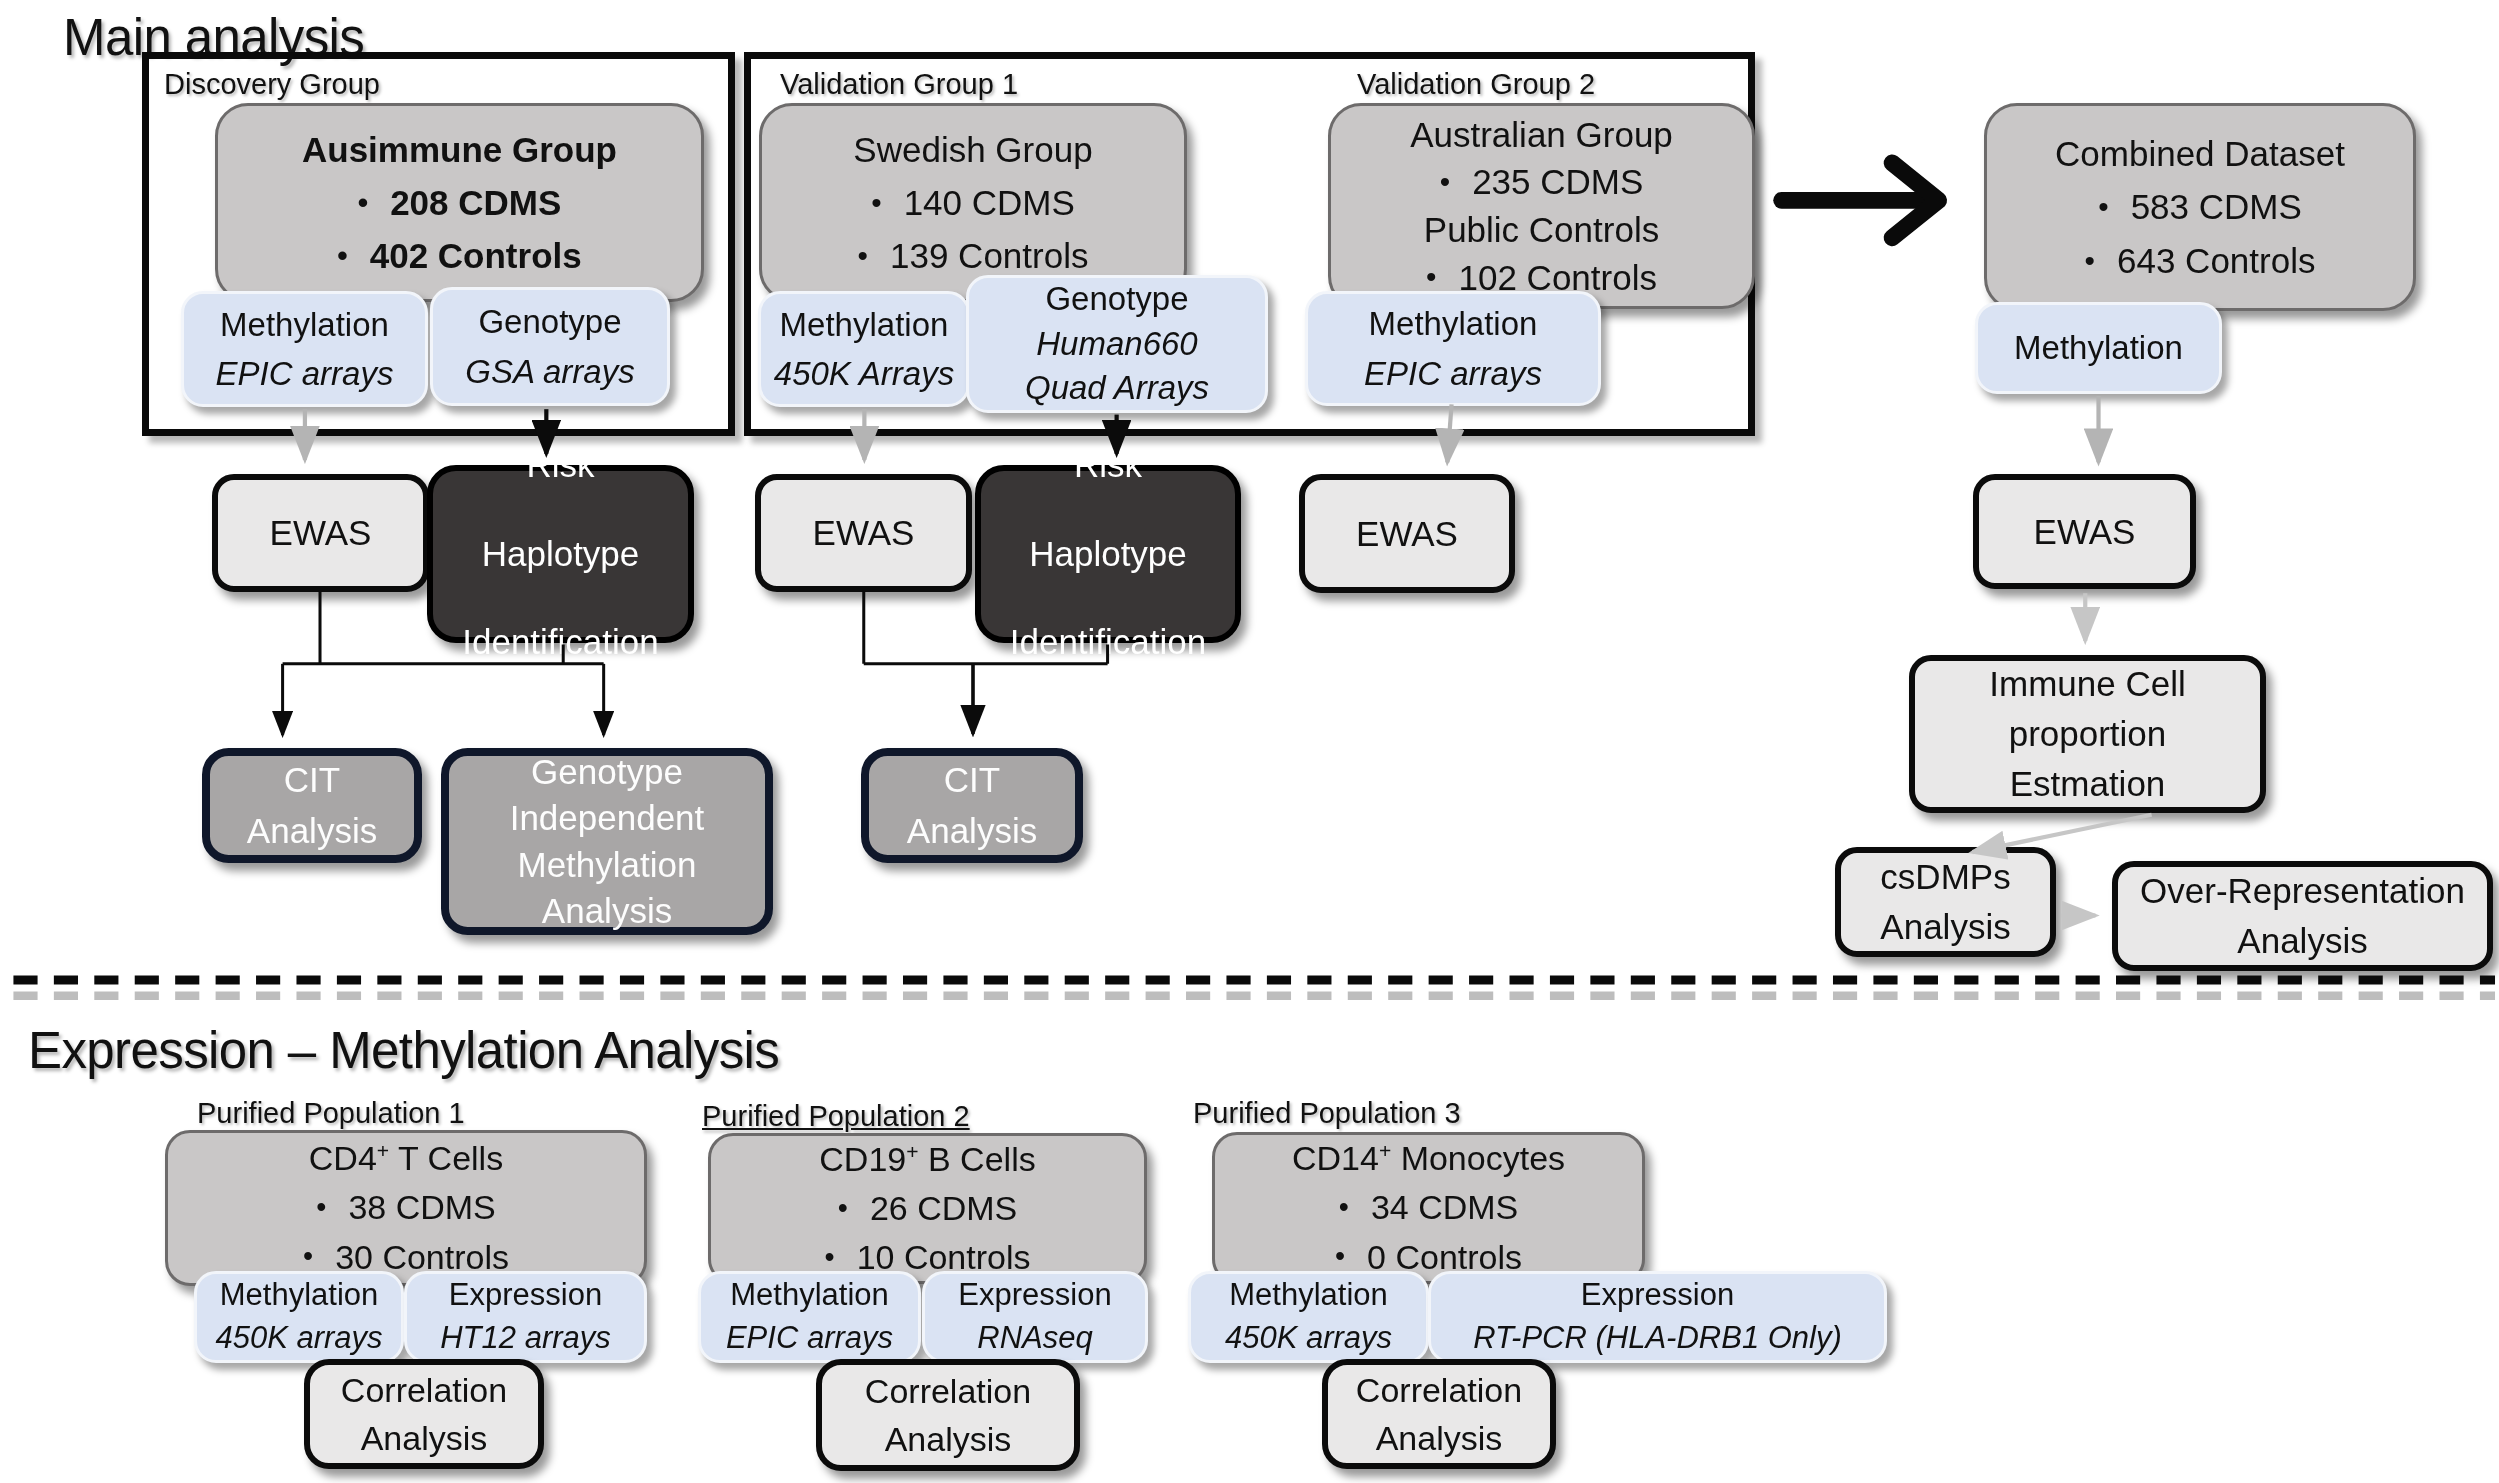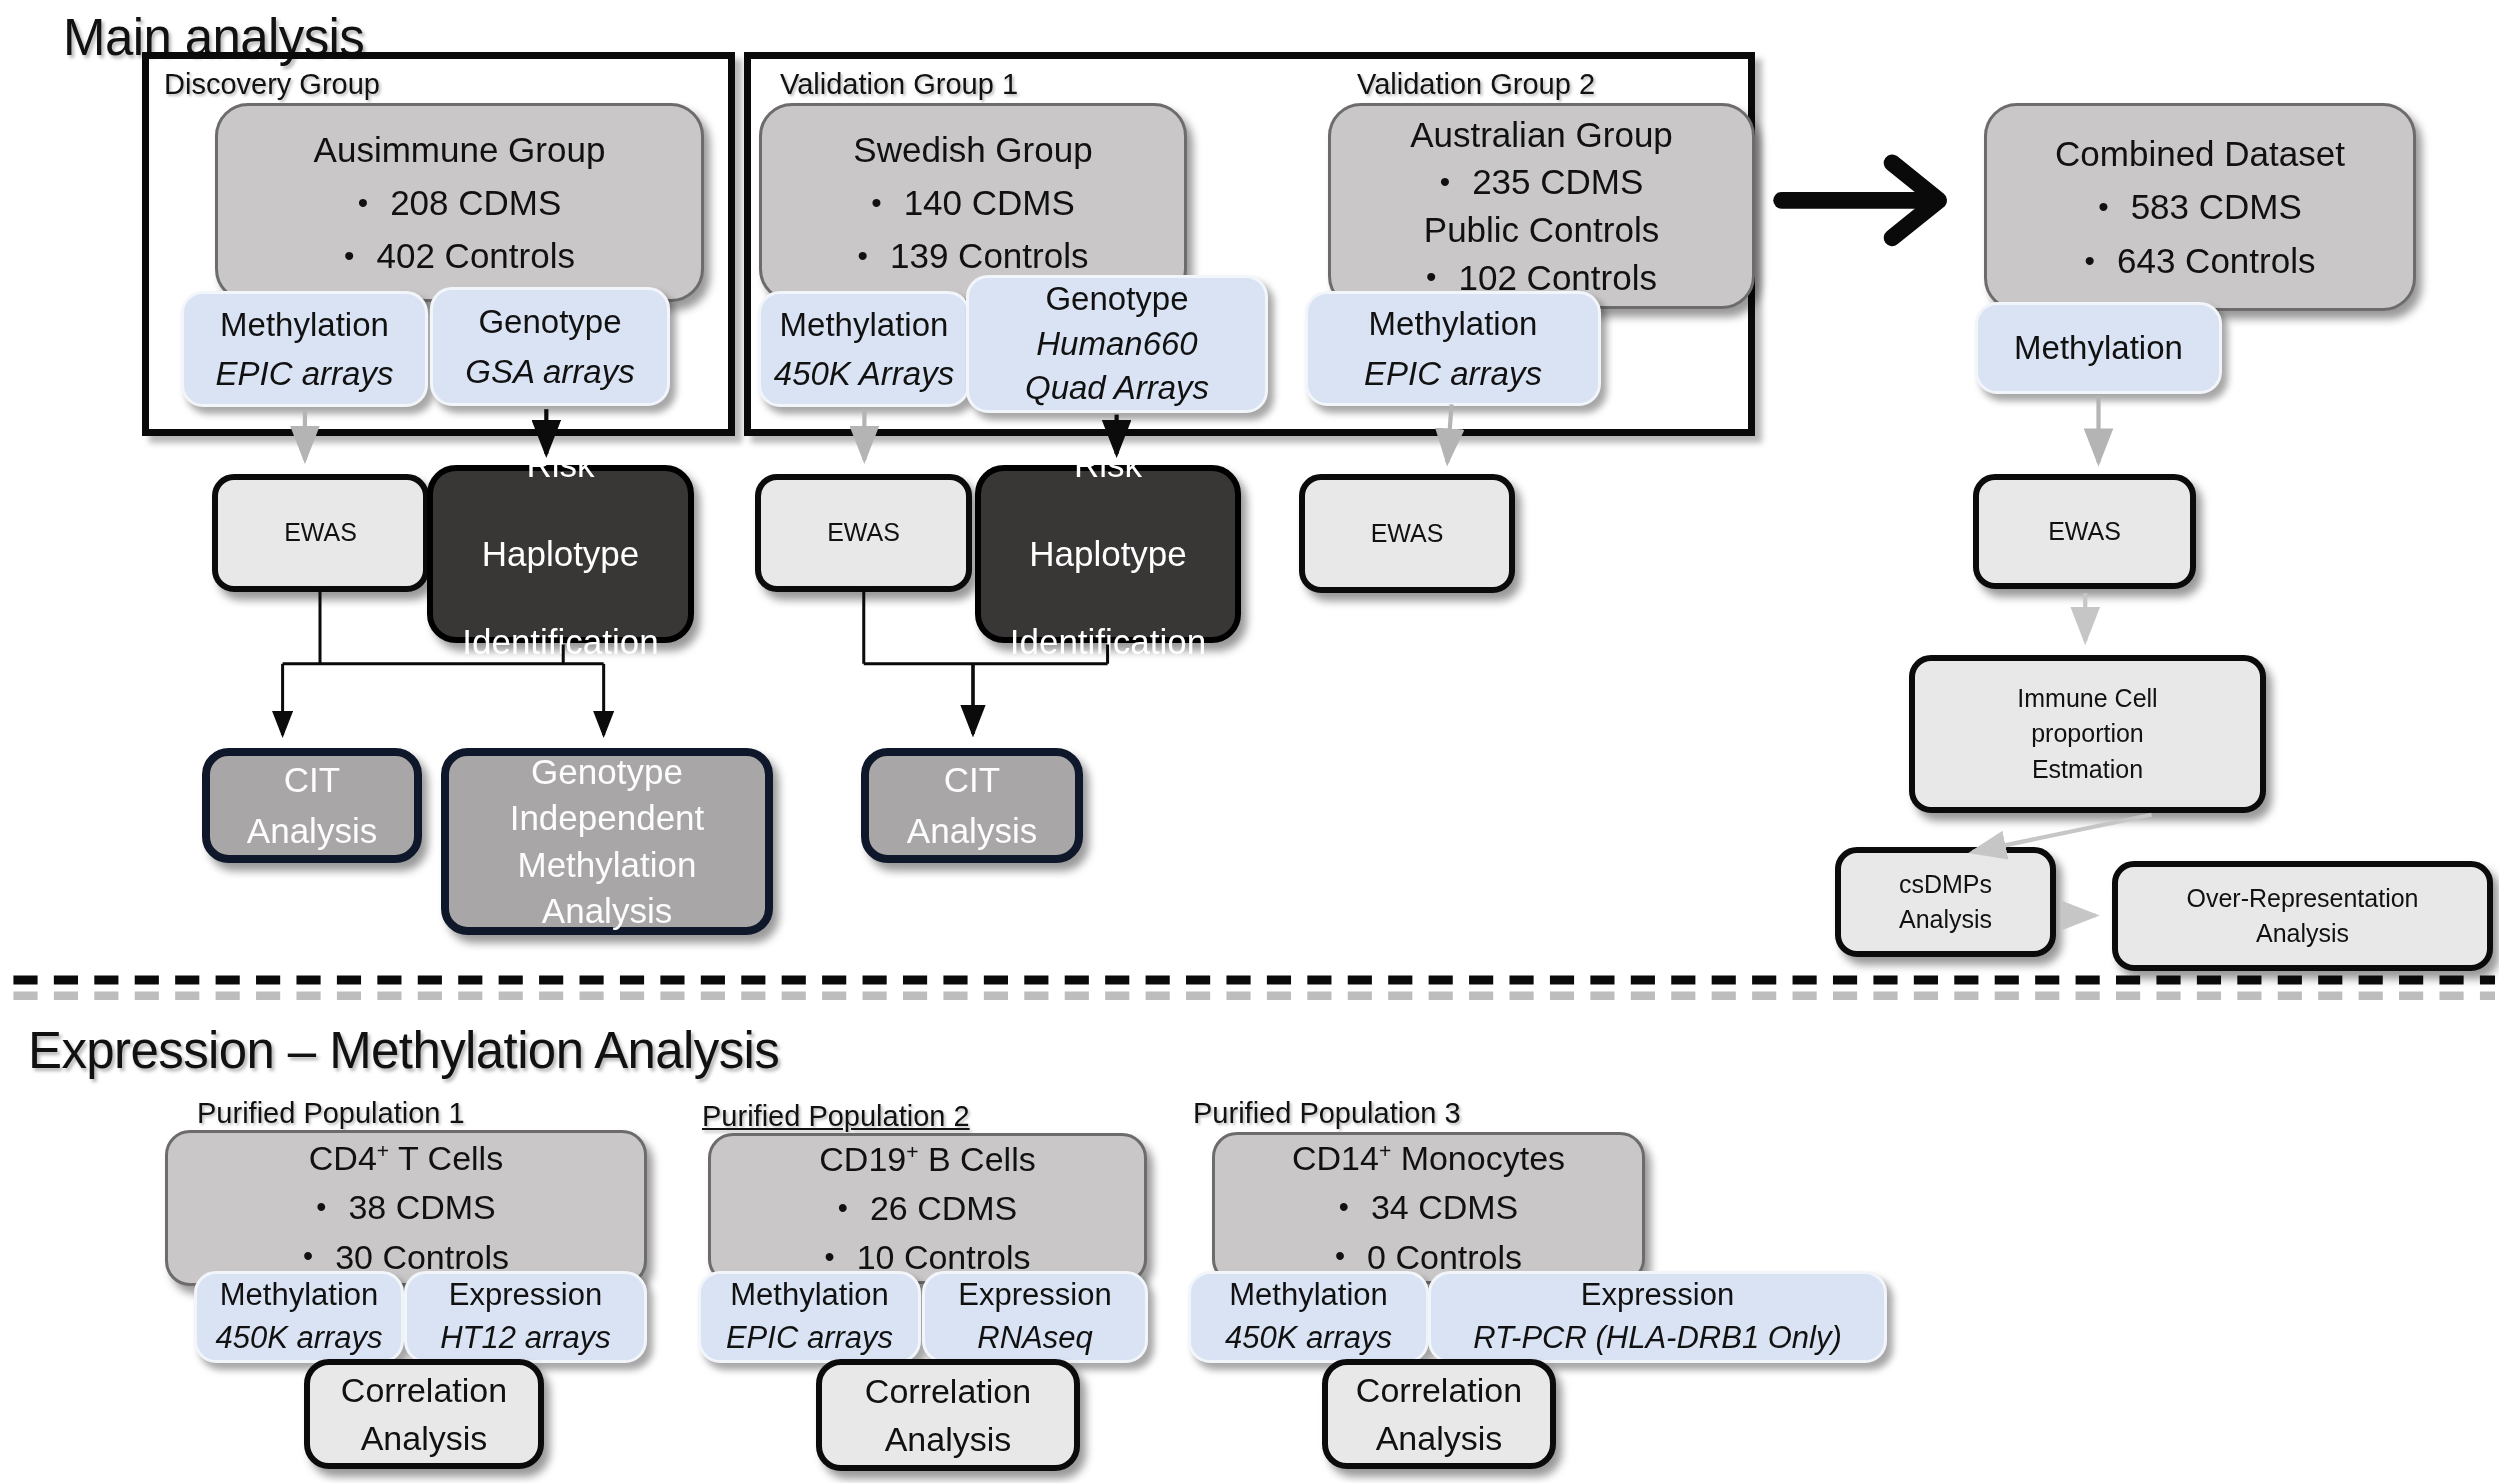--- a/index.html
+++ b/index.html
@@ -9,21 +9,21 @@
   .abs { position:absolute; }
   .box { display:flex; flex-direction:column; align-items:center; justify-content:center; text-align:center; }
   .shadow { box-shadow:6px 7.2px 8.4px rgba(0,0,0,0.40); }
   .title { font-size:51px; letter-spacing:-0.6px; text-shadow:2.4px 3px 3.6px rgba(0,0,0,0.30); white-space:nowrap; }
   .grouplabel { font-size:29px; text-shadow:1.8px 2.4px 3px rgba(0,0,0,0.28); white-space:nowrap; }
   .frame { border:7.8px solid #0a0a0a; box-shadow:7.2px 7.2px 6px rgba(0,0,0,0.28); }
   .cohort { background:#c9c7c7; border:3.6px solid #6d6b6b; border-radius:33px; font-size:35px; line-height:1.52; }
   .cohort.tight { line-height:1.36; }
   .assay { background:#dae3f3; border:3px solid #f2f5fa; border-radius:22px; font-size:33px; line-height:1.5;
            box-shadow:5.4px 6.6px 7.2px rgba(0,0,0,0.35); }
-  .light { background:#e9e8e8; border:6px solid #0b0b0b; border-radius:22px; font-size:25px; line-height:1.42; }
+  .light { background:#e9e8e8; border:6px solid #0b0b0b; border-radius:22px; font-size:35px; line-height:1.42; }
   .dark  { background:#393636; border:6px solid #000; border-radius:29px; font-size:35px; color:#fff; line-height:1.5;gap:36px; }
   .mid   { background:#a8a6a6; border:8px solid #0f172a; border-radius:26.6px; font-size:35px; color:#fdfdfd; line-height:1.45; }
   .it { font-style:italic; }
   .bl { display:flex; align-items:center; justify-content:center; gap:22px; }
   .bull { font-size:0.85em; }
   sup { font-size:0.62em; vertical-align:super; line-height:0; }
   svg { position:absolute; left:0; top:0; z-index:40; pointer-events:none; }
 </style>
 </head>
 <body>
@@ -33,21 +33,21 @@
   <div class="abs title" style="left:63px; top:8.4px;">Main analysis</div>
 
   <div class="abs frame" style="left:142px; top:52px; width:593px; height:384px;"></div>
 
   <div class="abs frame" style="left:744px; top:52px; width:1011px; height:384px;"></div>
 
   <div class="abs grouplabel" style="left:164px; top:68px;">Discovery Group</div>
   <div class="abs grouplabel" style="left:780px; top:68px;">Validation Group 1</div>
   <div class="abs grouplabel" style="left:1357px; top:68px;">Validation Group 2</div>
 
-  <div class="abs box cohort shadow" style="left:215px; top:103px; width:489px; height:199px;">
+  <div class="abs box cohort shadow" style="left:215px; top:103px; width:489px; height:199px;font-weight:bold;">
     <div>Ausimmune Group</div>
     <div class="bl">
         <span class="bull">•</span>
         <span>208 CDMS</span>
       </div>
     <div class="bl">
         <span class="bull">•</span>
         <span>402 Controls</span>
       </div>
   </div>

